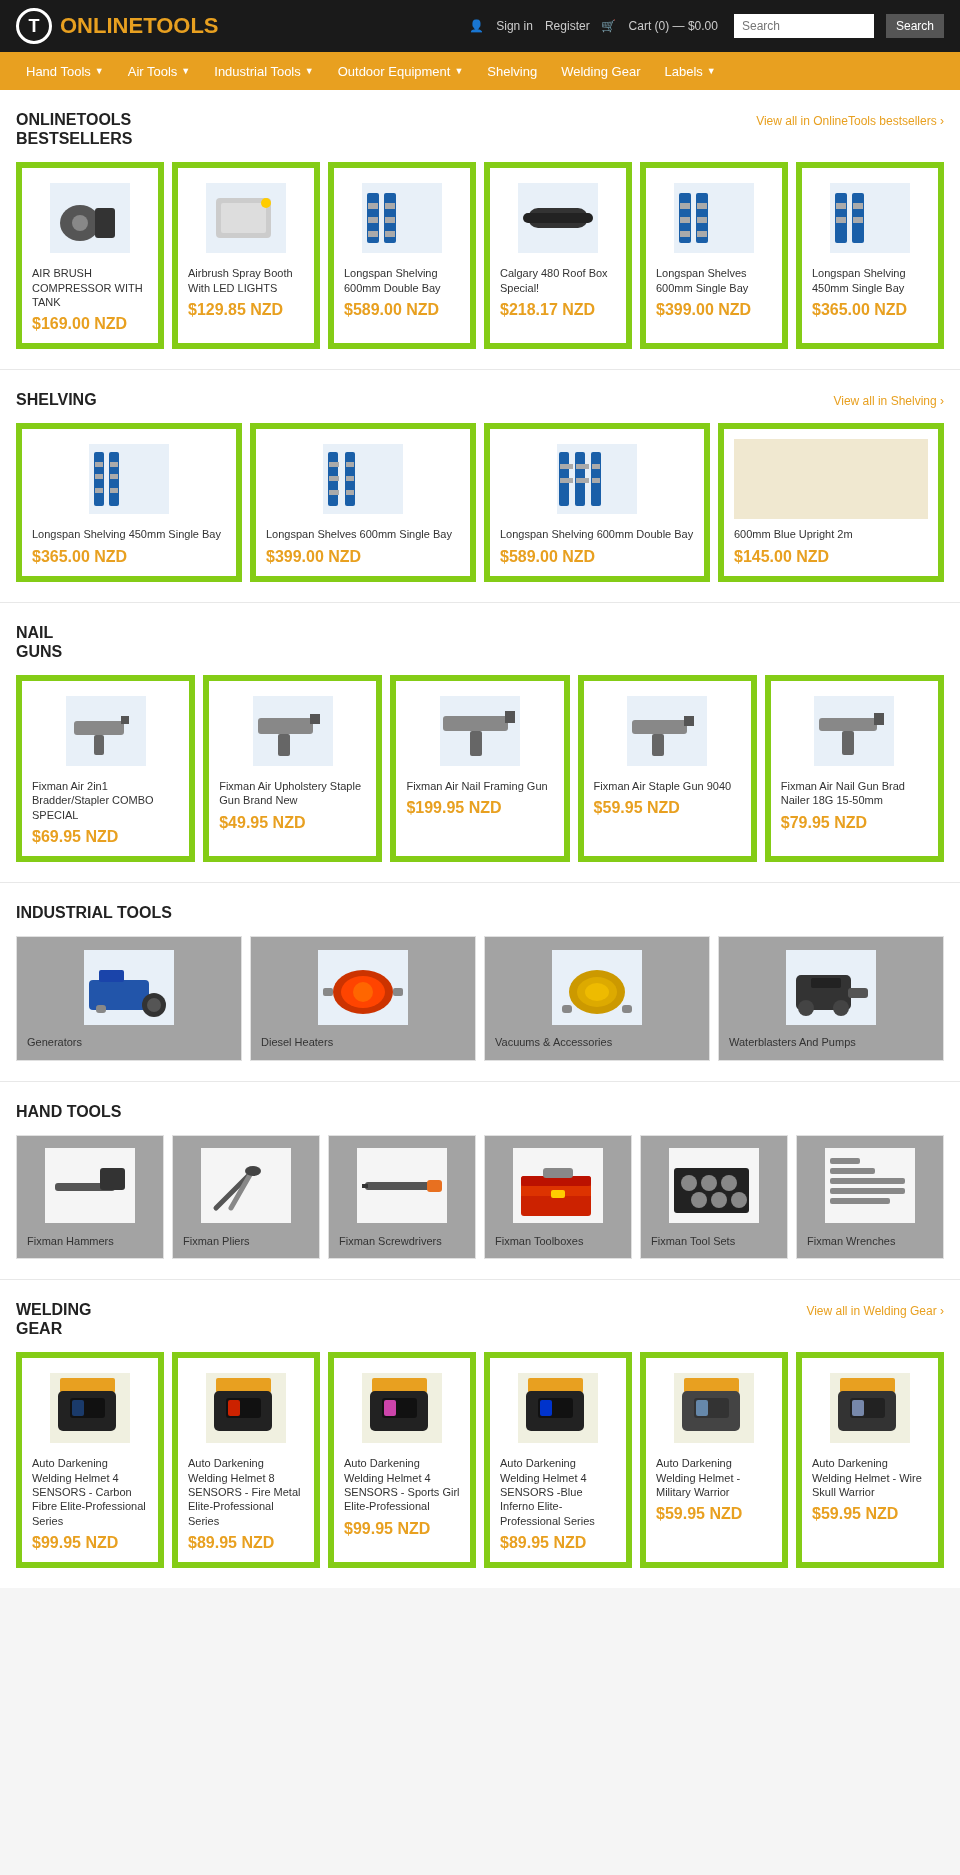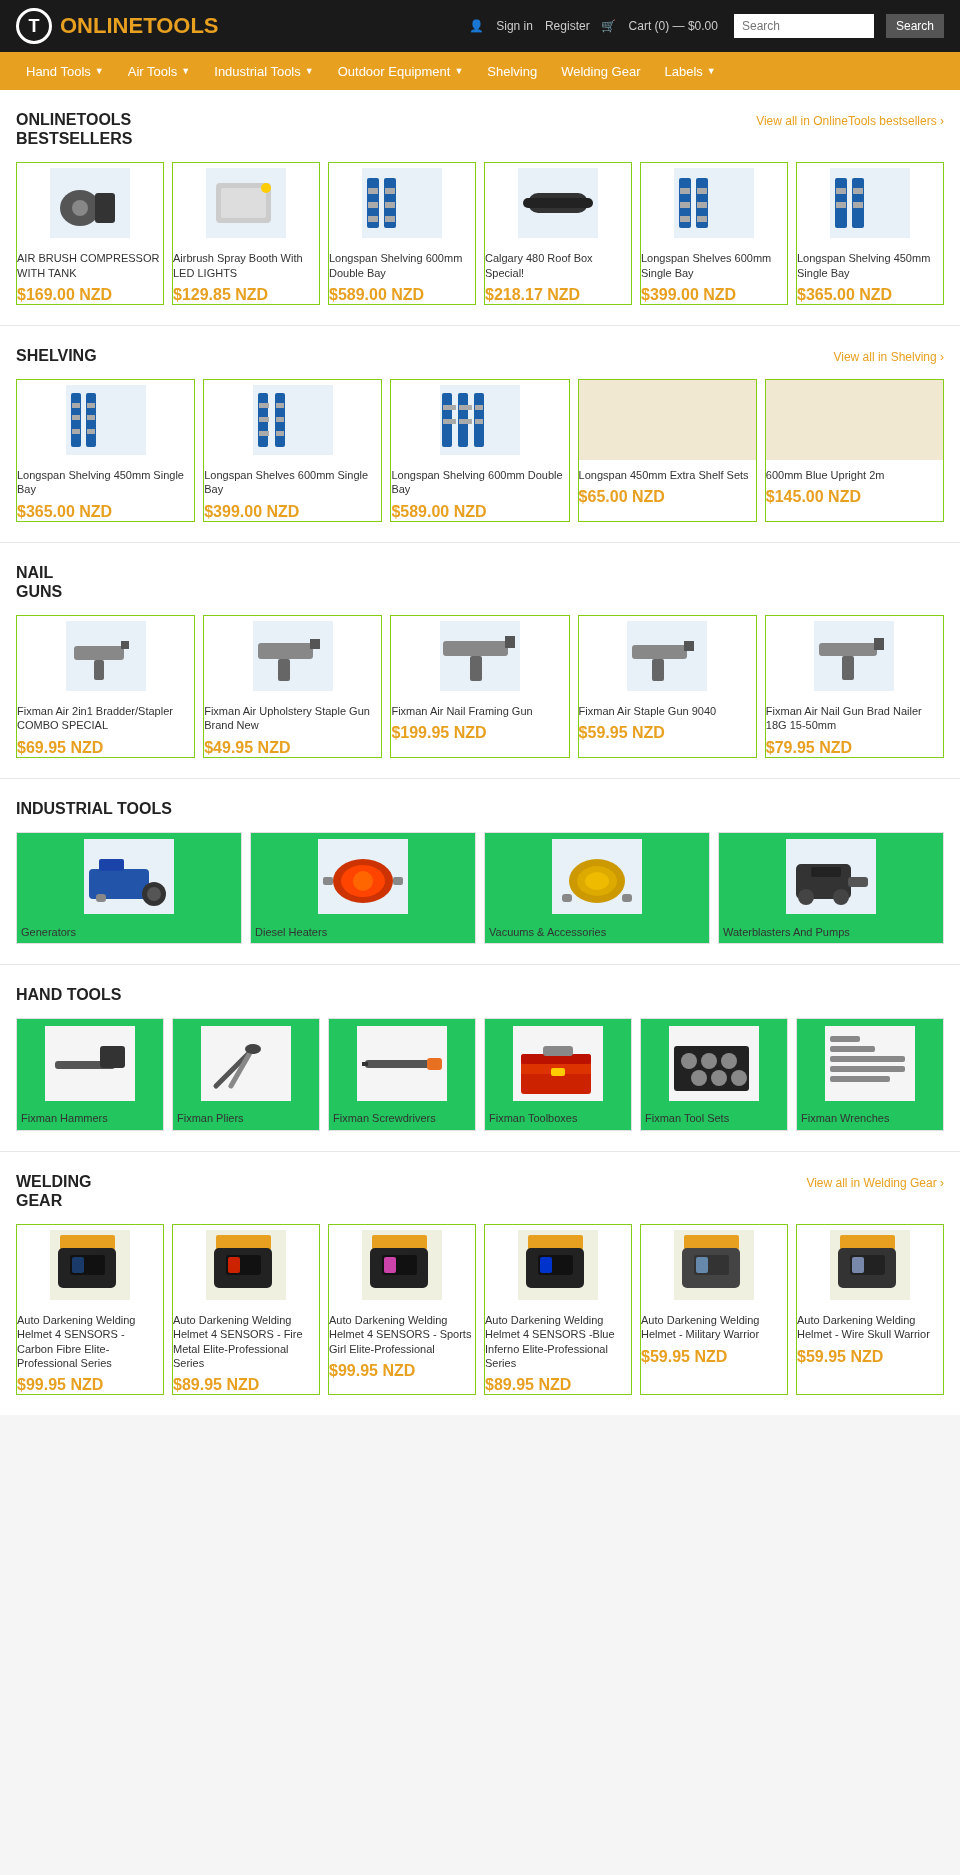--- a/index.html
+++ b/index.html
@@ -26,29 +26,29 @@
     .main { background: #fff; padding: 0; }
 
     
     .section { padding: 20px 16px; }
     .section-header { display: flex; align-items: baseline; justify-content: space-between; margin-bottom: 14px; }
     .section-title { font-size: 16px; font-weight: bold; color: #222; line-height: 1.2; text-transform: uppercase; }
     .view-all { color: #e8a020; font-size: 12px; text-decoration: none; }
 
     
     .product-grid { display: flex; gap: 8px; flex-wrap: nowrap; }
-    .product-card { background: #fff; border: 1px solid #84cc16; padding: 0; flex: 1; min-width: 0; cursor: pointer; }
+    .product-card { background: #fff; border: 6px solid #84cc16; padding: 10px; flex: 1; min-width: 0; cursor: pointer; }
     .product-img { width: 100%; height: 80px; display: flex; align-items: center; justify-content: center; margin-bottom: 8px; overflow: hidden; }
     .product-img-placeholder { width: 100%; height: 80px; background: #f0e8d0; }
     .product-name { font-size: 11px; color: #333; margin-bottom: 6px; line-height: 1.3; }
     .product-price { color: #e8a020; font-size: 16px; font-weight: bold; }
 
     
     .category-grid { display: flex; gap: 8px; flex-wrap: nowrap; }
-    .category-card { background: #22c55e; border: 1px solid #e0e0e0; padding: 4px; flex: 1; min-width: 0; cursor: pointer; text-align: left; }
+    .category-card { background: #a3a3a3; border: 1px solid #e0e0e0; padding: 10px; flex: 1; min-width: 0; cursor: pointer; text-align: left; }
     .category-img { width: 100%; height: 80px; display: flex; align-items: center; justify-content: center; margin-bottom: 8px; overflow: hidden; }
     .category-name { font-size: 11px; color: #333; line-height: 1.3; }
 
     
     .section + .section { border-top: 1px solid #e8e8e8; }
   </style>
 </head>
 <body>
 
 <div class="header">
@@ -237,27 +237,20 @@
               <rect x="35" y="34" width="8" height="5" fill="#aaa"></rect>
             </svg>
         </div>
         <div class="product-name">Longspan Shelving 600mm Double Bay</div>
         <div class="product-price">$589.00 NZD</div>
       </div>
       <div class="product-card">
         <div class="product-img">
           <div class="product-img-placeholder" style="background:#f0e8d0;width:100%;height:80px;"></div>
         </div>
-        <div class="product-name">Longspan 450mm Extra Shelf Sets</div>
-        <div class="product-price">$65.00 NZD</div>
-      </div>
-      <div class="product-card">
-        <div class="product-img">
-          <div class="product-img-placeholder" style="background:#f0e8d0;width:100%;height:80px;"></div>
-        </div>
         <div class="product-name">600mm Blue Upright 2m</div>
         <div class="product-price">$145.00 NZD</div>
       </div>
     </div>
   </div>
 
   <div class="section">
     <div class="section-header">
       <div class="section-title">NAIL<br>GUNS</div>
     </div>
@@ -489,21 +482,21 @@
       <div class="product-card">
         <div class="product-img">
           <svg width="80" height="70" viewBox="0 0 80 70">
               <rect width="80" height="70" fill="#f0f0e0"></rect>
               <rect x="10" y="5" width="55" height="15" fill="#e8a020" rx="2"></rect>
               <rect x="8" y="18" width="58" height="40" fill="#222" rx="5"></rect>
               <rect x="20" y="25" width="35" height="20" fill="#111" rx="3"></rect>
               <rect x="22" y="27" width="12" height="16" fill="#cc2200" rx="2"></rect>
             </svg>
         </div>
-        <div class="product-name">Auto Darkening Welding Helmet 4 SENSORS - Fire Metal Elite-Professional Series</div>
+        <div class="product-name">Auto Darkening Welding Helmet 8 SENSORS - Fire Metal Elite-Professional Series</div>
         <div class="product-price">$89.95 NZD</div>
       </div>
       <div class="product-card">
         <div class="product-img">
           <svg width="80" height="70" viewBox="0 0 80 70">
               <rect width="80" height="70" fill="#f0f0e0"></rect>
               <rect x="10" y="5" width="55" height="15" fill="#e8a020" rx="2"></rect>
               <rect x="8" y="18" width="58" height="40" fill="#222" rx="5"></rect>
               <rect x="20" y="25" width="35" height="20" fill="#111" rx="3"></rect>
               <rect x="22" y="27" width="12" height="16" fill="#cc44aa" rx="2"></rect>

